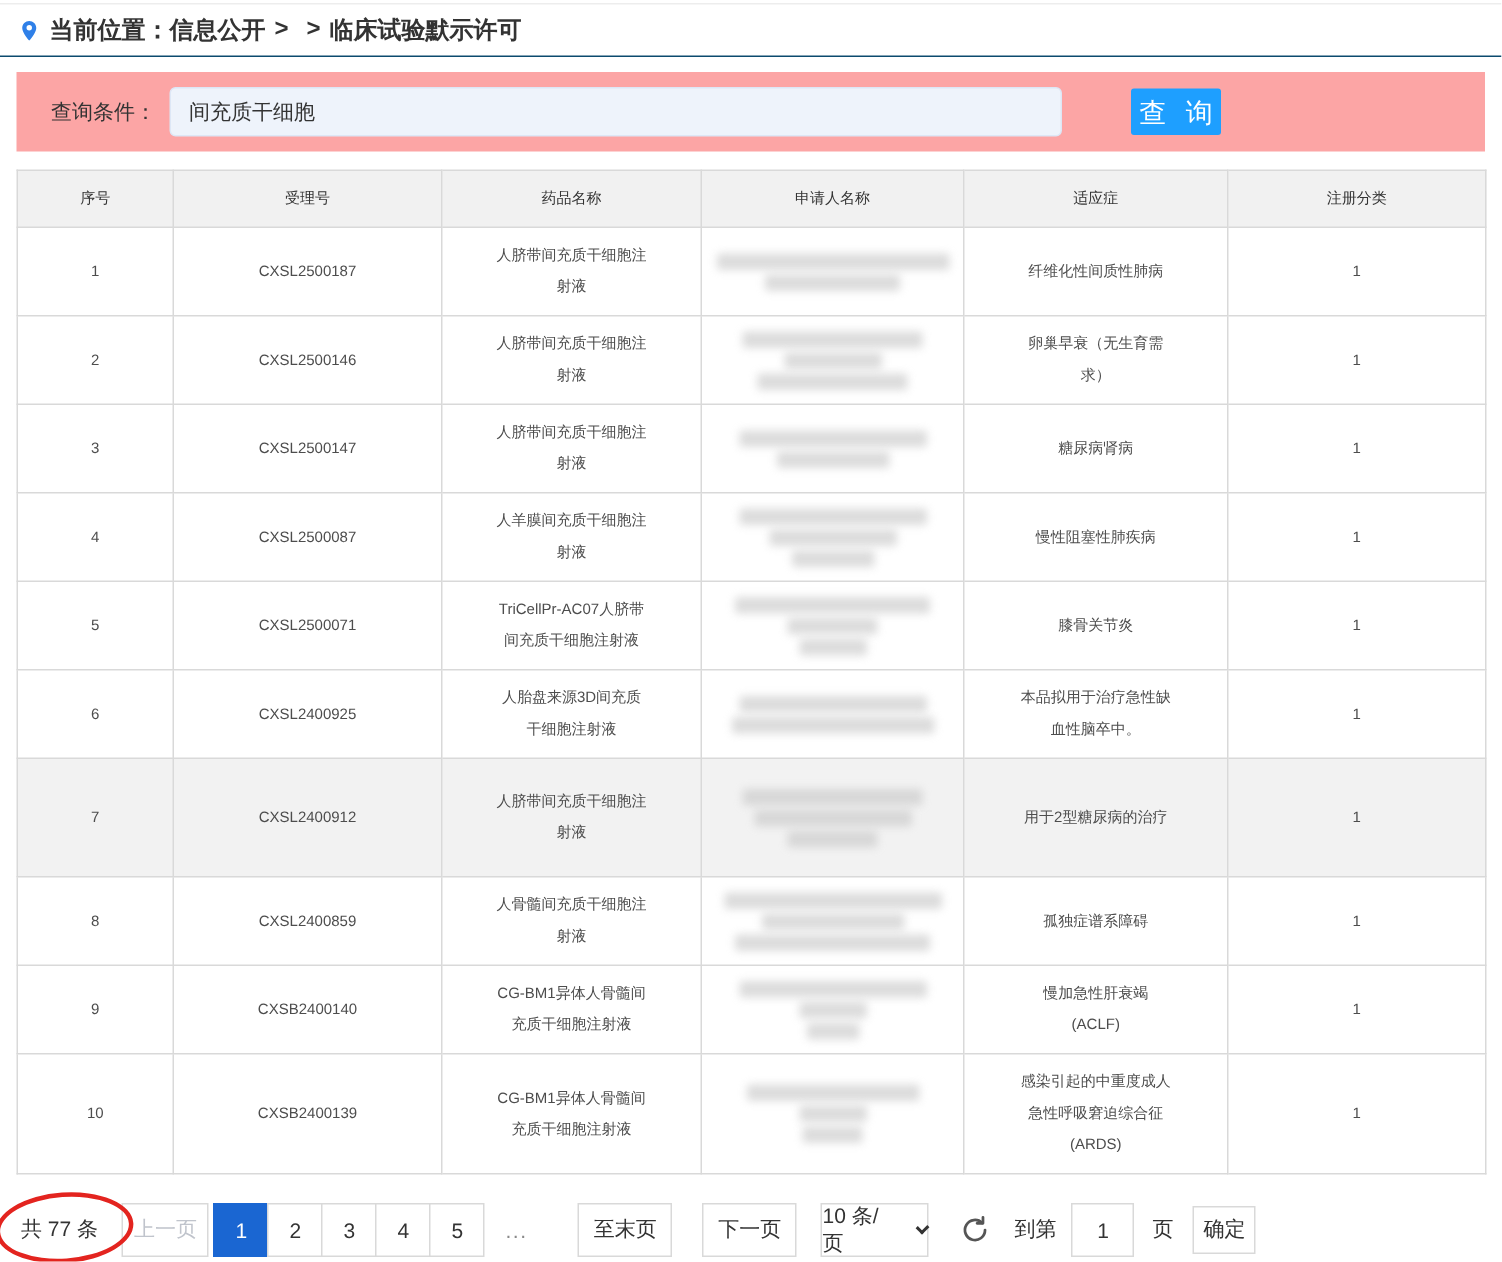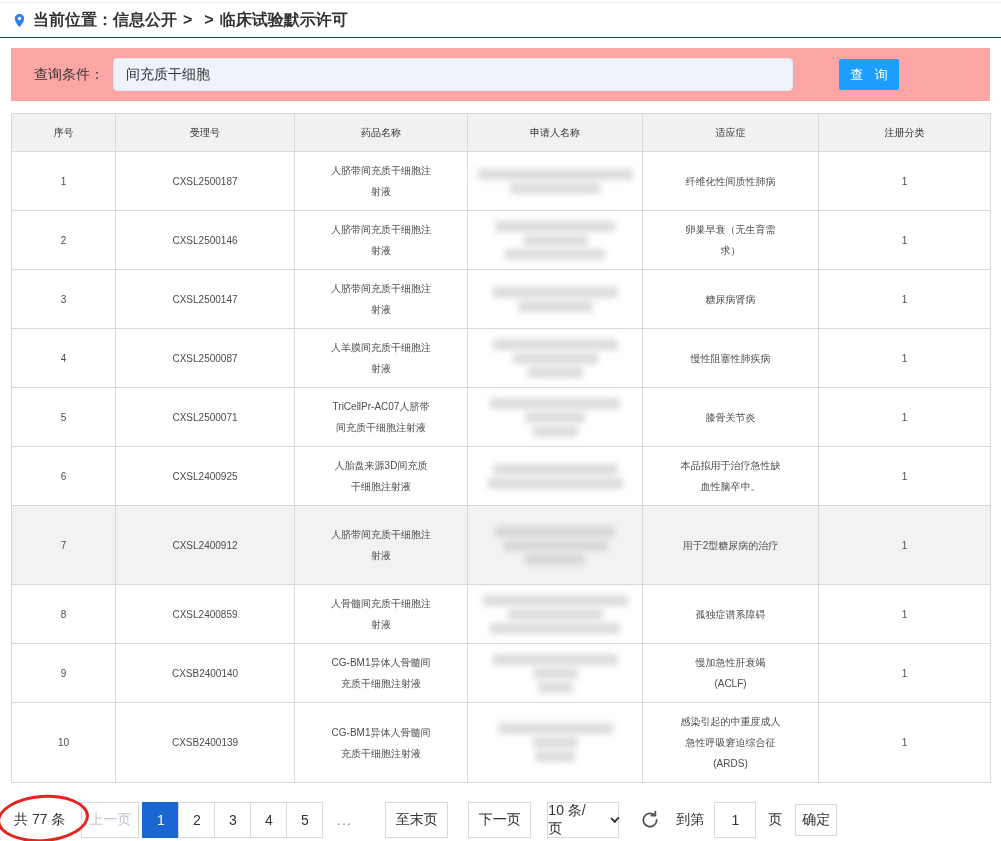--- a/index.html
+++ b/index.html
@@ -19,27 +19,27 @@
   .bc-sep { margin:0 6px; font-weight:600; }
   .bc-link { cursor:pointer; }
 
   
   .search-panel {
     margin:10px 11px 0; height:53px; background:#fca5a5;
     display:flex; align-items:center; padding-left:23px;
   }
   .search-label { font-size:14px; color:#333; }
   .search-input {
-    margin-left:9px; width:680px; height:33px; background:#eef3fb;
+    margin-left:9px; width:595px; height:33px; background:#eef3fb;
     border:1px solid #dde7f6; border-radius:4px; padding:0 12px;
     font-size:14px; color:#333; font-family:inherit; outline:none;
   }
   .search-btn {
     margin-left:46px; width:60px; height:31px; background:#1e9fff; color:#fff;
-    border:none; border-radius:2px; font-size:13px; cursor:pointer;
+    border:none; border-radius:2px; font-size:18px; cursor:pointer;
     font-family:inherit; letter-spacing:4px; padding-left:4px;
   }
 
   
   table {
     border-collapse:collapse; table-layout:fixed; width:979px;
     margin:12px 11px 0; font-size:10px;
   }
   th, td {
     border:1px solid #d9d9d9; text-align:center; vertical-align:middle;

